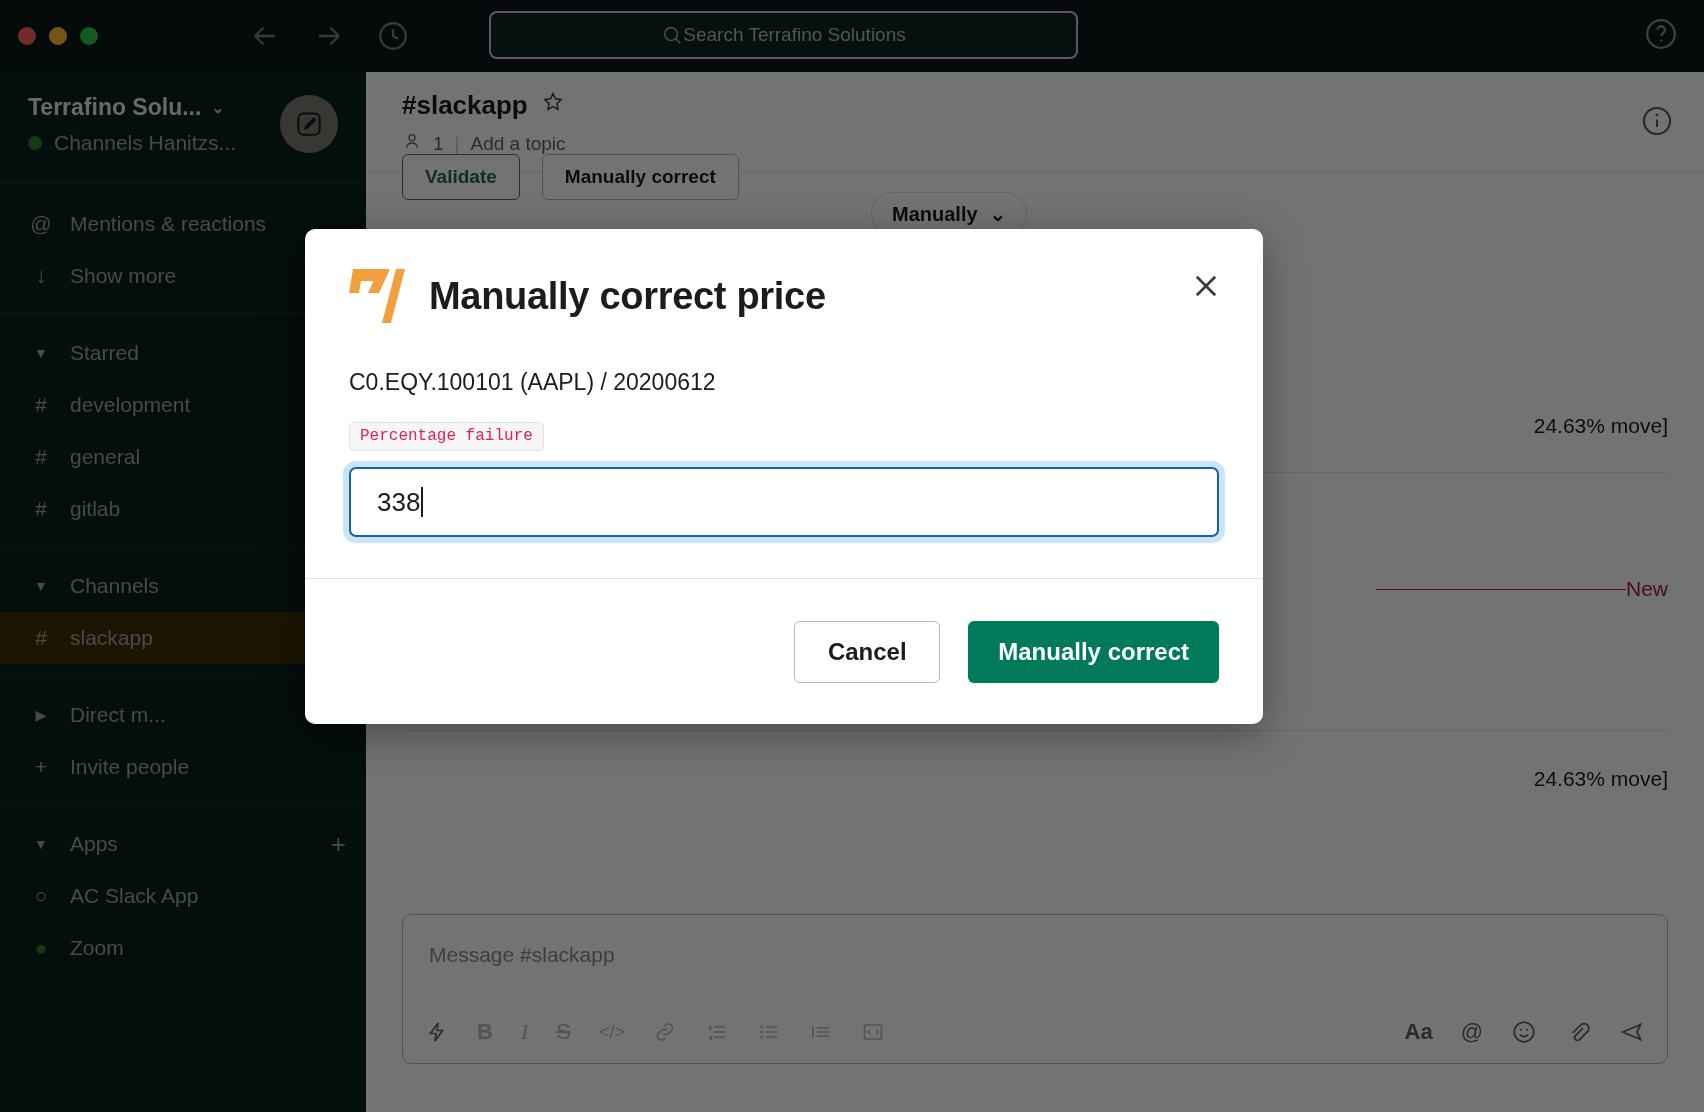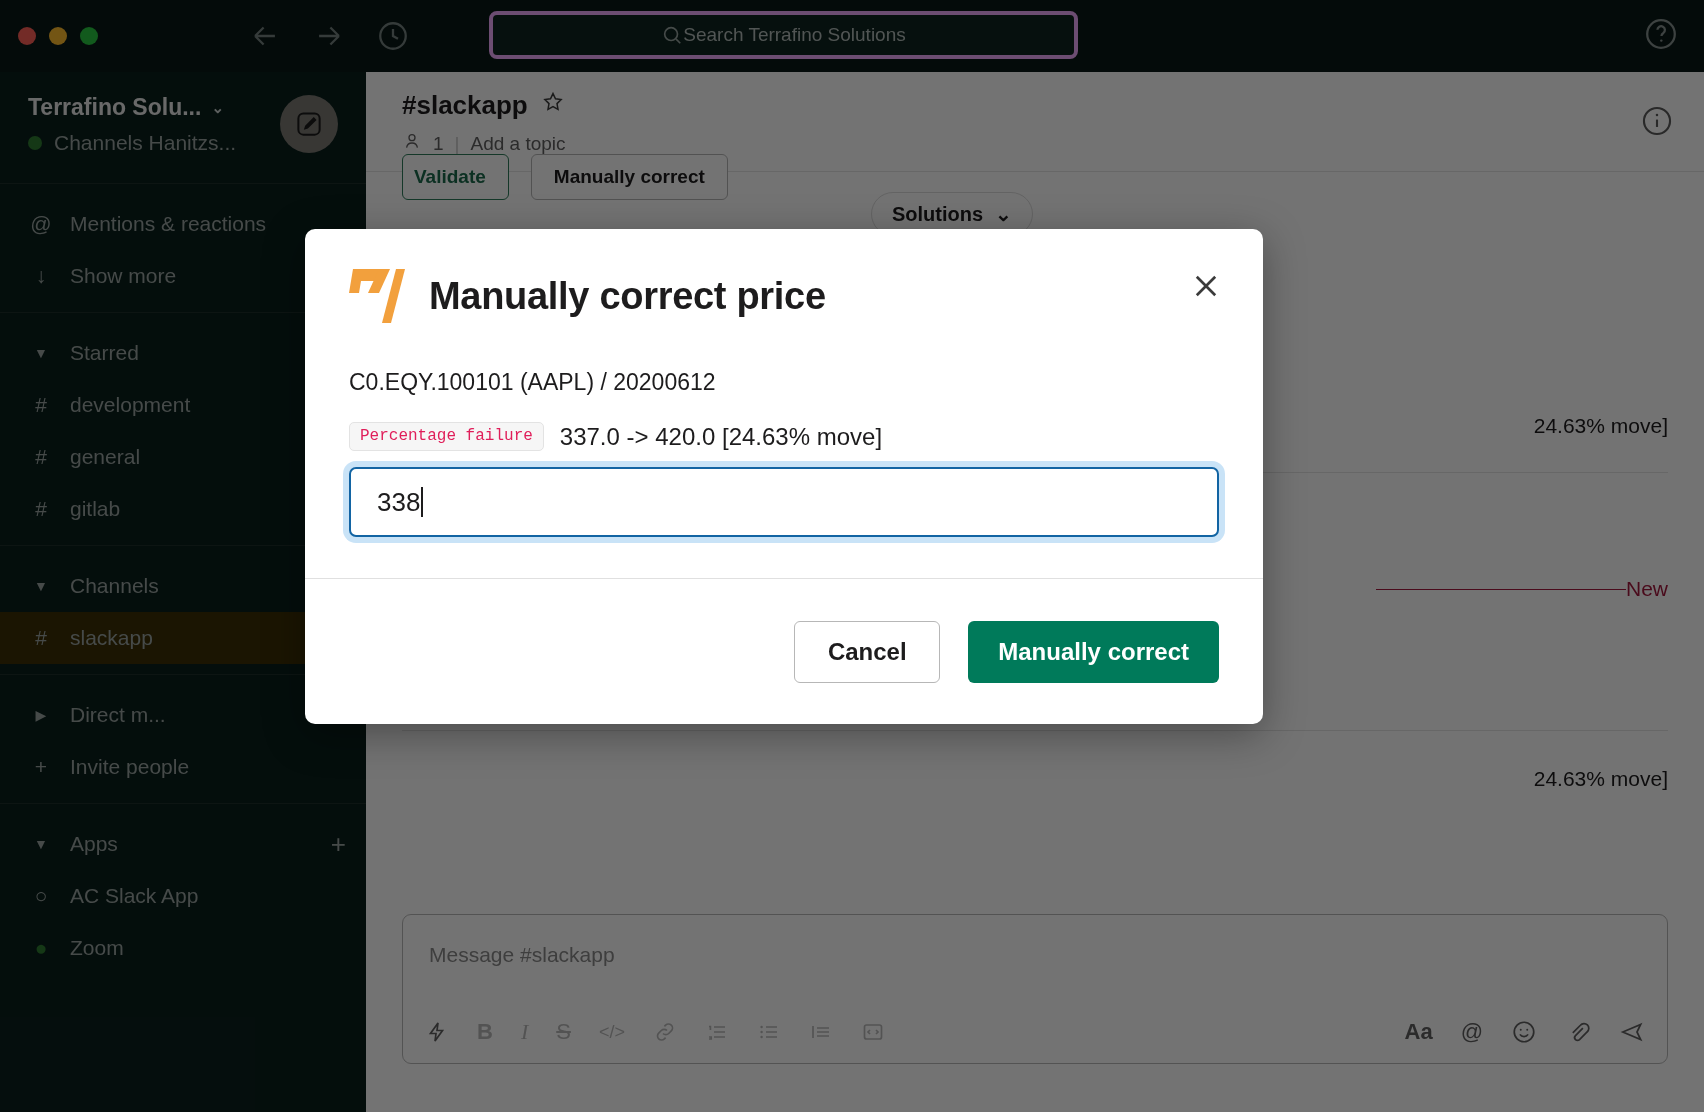--- a/index.html
+++ b/index.html
@@ -29,21 +29,21 @@
   .tl.red { background: #ff5f57; }
   .tl.yellow { background: #febc2e; }
   .tl.green { background: #28c840; }
 
   .nav-icons { display: flex; align-items: center; gap: 30px; margin-left: 150px; }
   .nav-ic { color: #9aa6a3; opacity: .75; display: flex; }
 
   .searchbox {
     position: absolute; left: 489px; top: 11px;
     width: 589px; height: 48px;
-    border: 4px solid #f0abfc;
+    border: 2px solid #f0abfc;
     border-radius: 8px;
     background: #0f241f;
     display: flex; align-items: center; justify-content: center;
     color: #b3bdba;
     font-size: 19px;
   }
   .searchbox .sq { opacity: .85; display:flex; }
 
   .help-ic { position: absolute; right: 25px; top: 16px; color: #a8b2af; opacity:.8; }
 
@@ -109,21 +109,21 @@
   .ch-sep { color: #c9c9c9; }
   .info-ic { position: absolute; right: 30px; top: 32px; color: #5b5b5b; }
 
   .msgs { position: relative; height: 660px; padding: 0 36px; font-size: 21px; color: #1d1c1d; }
   .btn-outline {
     display: inline-flex; align-items: center; justify-content: center;
     height: 46px; padding: 0 22px;
     border: 1px solid #b7b7b7; border-radius: 6px;
     background: #fff; font-size: 19px; font-weight: bold; color: #1d1c1d;
   }
-  .btn-outline.green { border-color: #2f7d5b; color: #1b6b4d; padding-left: 11px; }
+  .btn-outline.green { border-color: #2f7d5b; color: #1b6b4d; }
   .row-btns { position: absolute; left: 36px; top: -18px; display: flex; gap: 22px; }
   .yest-pill {
     position: absolute; left: 505px; top: 20px;
     height: 44px; padding: 0 20px;
     border: 1px solid #dcdcdc; border-radius: 24px; background: #fff;
     display: flex; align-items: center; gap: 12px;
     font-size: 20px; font-weight: bold; color: #1d1c1d;
   }
   .divline { position: absolute; left: 36px; right: 36px; height: 1px; background: #e4e4e4; }
   .msg-text { position: absolute; font-size: 21px; color: #1d1c1d; }
@@ -377,21 +377,21 @@
           </svg>
       </span>
     </div>
 
     <div class="msgs">
       <div class="row-btns">
         <div class="btn-outline green">Validate</div>
         <div class="btn-outline">Manually correct</div>
       </div>
       <div class="yest-pill">
-        <span>Solutions</span>
+        <span>Manually</span>
         <span>⌄</span>
       </div>
 
       <div class="divline" style="top:300px"></div>
       <div class="msg-text" style="right:36px; top:242px;">24.63% move]</div>
 
       <div class="new-marker" style="top:405px">
         <span class="ln"></span>
         <span class="lbl">New</span>
       </div>
@@ -486,21 +486,20 @@
       <span class="close-x">
         <svg width="34" height="34" viewBox="0 0 24 24" fill="none" stroke="currentColor" stroke-width="1.9">
             <path d="M5.5 5.5l13 13M18.5 5.5l-13 13"></path>
           </svg>
       </span>
 
       <div class="ctx-line">C0.EQY.100101 (AAPL) / 20200612</div>
 
       <div class="fail-line">
         <span class="code-badge">Percentage failure</span>
-        <span>337.0 -&gt; 420.0 [24.63% move]</span>
       </div>
 
       <div class="input-wrap">
         <span class="input-val">338</span>
           <span class="caret"></span>
       </div>
     </div>
 
     <div class="modal-foot">
       <div class="btn btn-cancel">Cancel</div>

